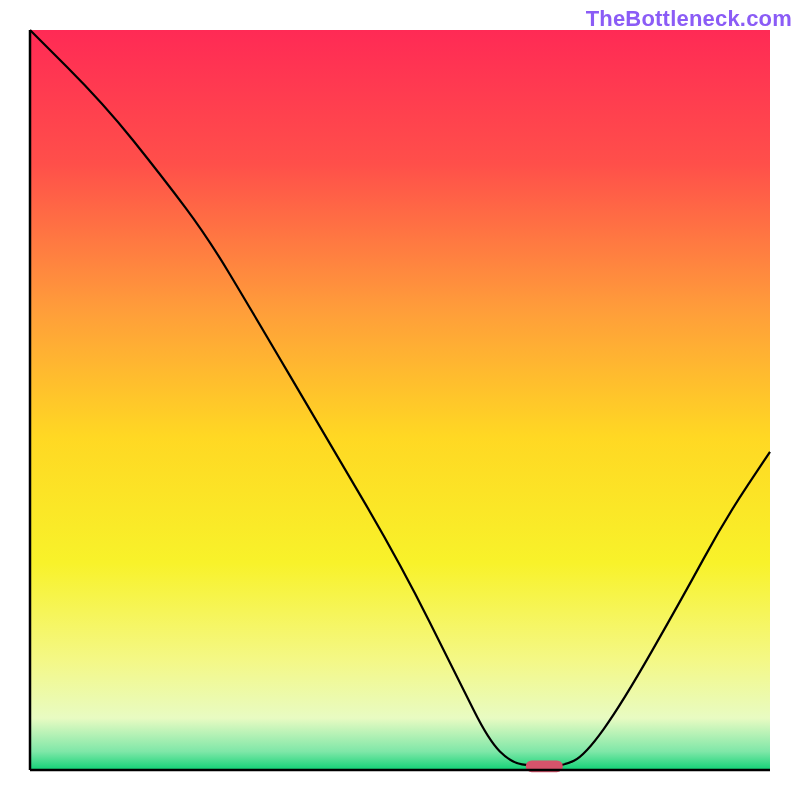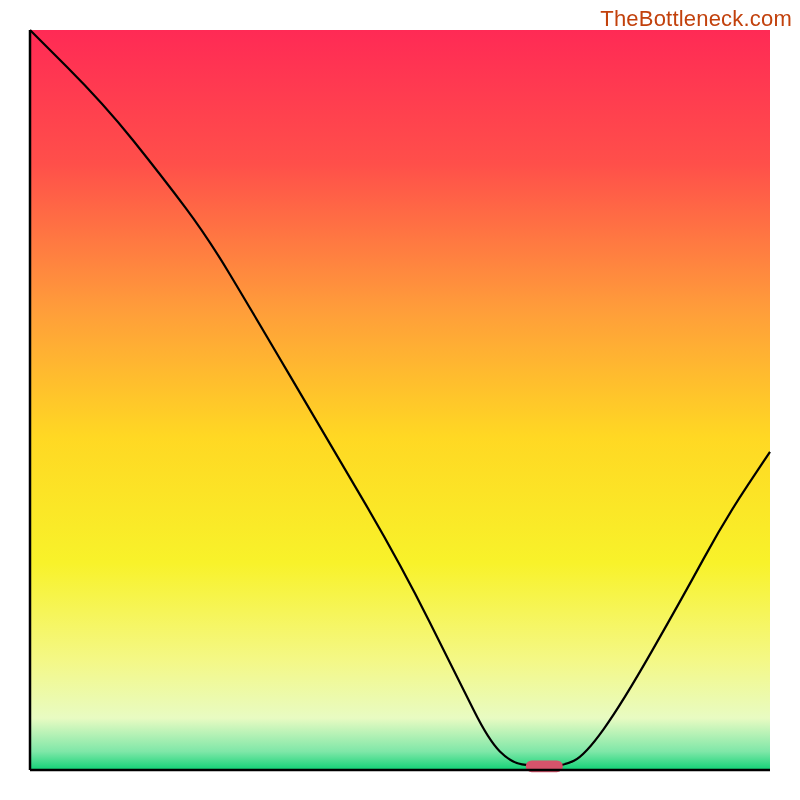--- a/index.html
+++ b/index.html
@@ -13,22 +13,22 @@
   .container {
     position: relative;
     width: 800px;
     height: 800px;
   }
   .watermark {
     position: absolute;
     top: 6px;
     right: 8px;
     font-size: 22px;
-    font-weight: 400;
-    color: #c2410c;
+    font-weight: 700;
+    color: #8b5cf6;
     letter-spacing: 0.2px;
     z-index: 5;
   }
   svg.chart {
     position: absolute;
     top: 0;
     left: 0;
   }
 </style>
 </head>

